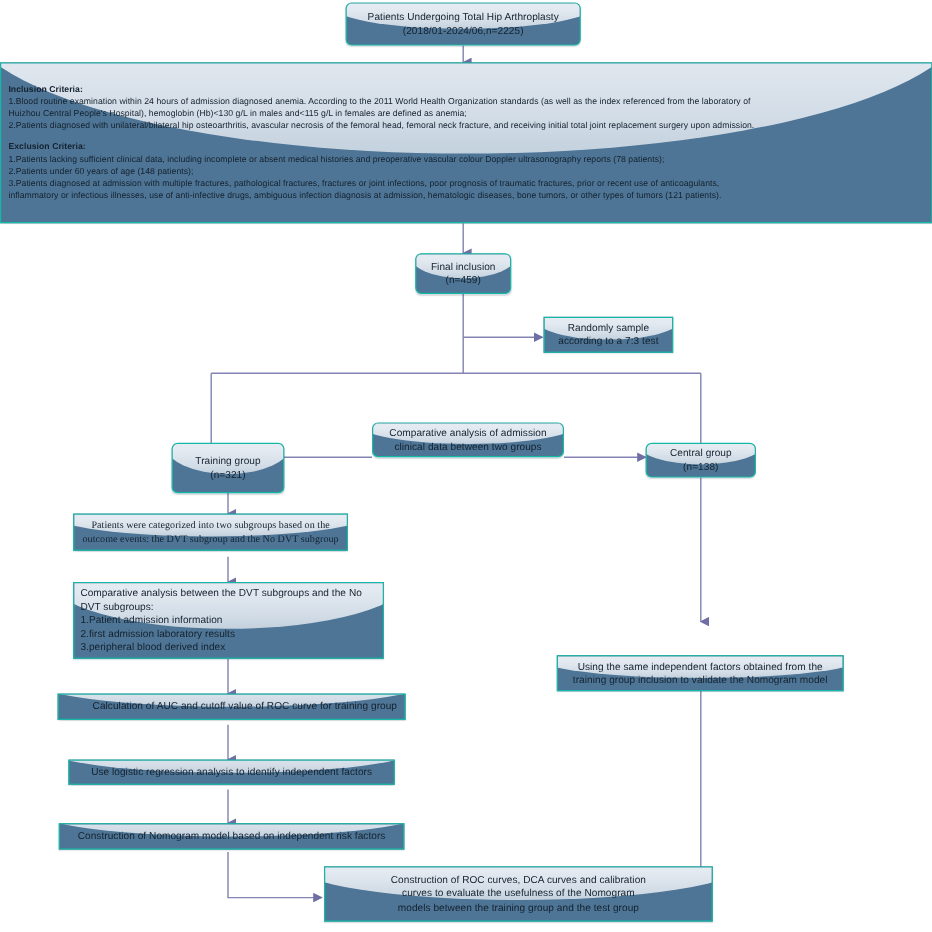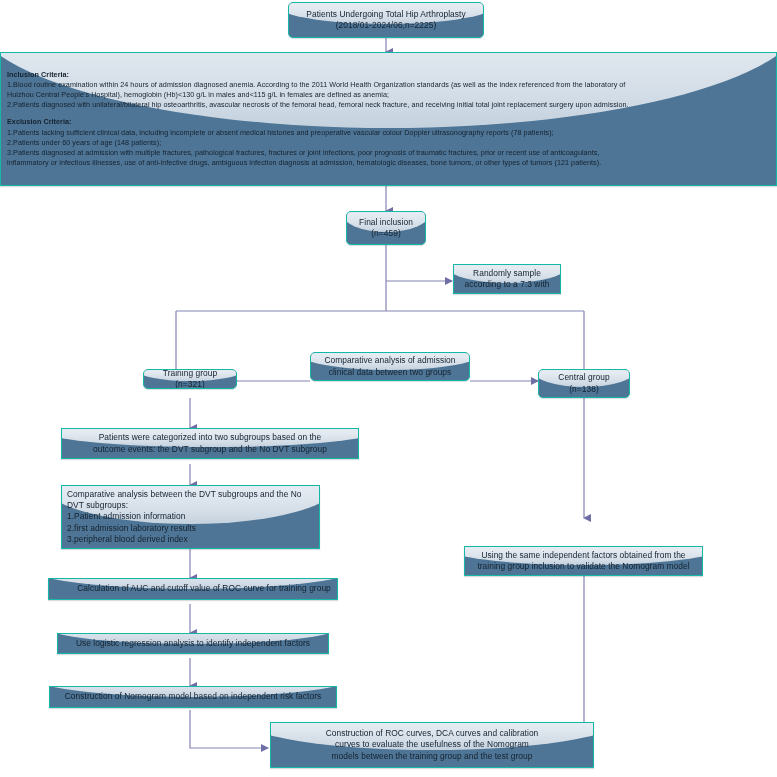--- a/index.html
+++ b/index.html
@@ -153,46 +153,46 @@
   <div class="node rounded" style="left:346px; top:211px; width:80px; height:34px;">
     <div class="txt">
       <span class="line">Final inclusion</span>
       <span class="line">(n=459)</span>
     </div>
   </div>
 
   <div class="node" style="left:453px; top:264px; width:108px; height:30px;">
     <div class="txt">
       <span class="line">Randomly sample</span>
-      <span class="line">according to a 7:3 with</span>
+      <span class="line">according to a 7:3 test</span>
     </div>
   </div>
 
   <div class="node rounded" style="left:310px; top:352px; width:160px; height:29px;">
     <div class="txt">
       <span class="line">Comparative analysis of admission</span>
       <span class="line">clinical data between two groups</span>
     </div>
   </div>
 
-  <div class="node rounded" style="left:143px; top:369px; width:94px; height:20px;">
+  <div class="node rounded" style="left:143px; top:369px; width:94px; height:42px;">
     <div class="txt">
       <span class="line">Training group</span>
       <span class="line">(n=321)</span>
     </div>
   </div>
 
   <div class="node rounded" style="left:538px; top:369px; width:92px; height:29px;">
     <div class="txt">
       <span class="line">Central group</span>
       <span class="line">(n=138)</span>
     </div>
   </div>
 
-  <div class="node" style="left:61px; top:428px; width:298px; height:31px;">
+  <div class="node" style="left:61px; top:428px; width:229px; height:31px;font-family:Liberation Serif, serif;">
     <div class="txt">
       <span class="line">Patients were categorized into two subgroups based on the</span>
       <span class="line">outcome events: the DVT subgroup and the No DVT subgroup</span>
     </div>
   </div>
 
   <div class="node tall left-align" style="left:61px; top:485px; width:259px; height:64px; padding:4px 5px;">
     <div class="txt" style="width:100%;">
       <span class="line">Comparative analysis between the DVT subgroups and the No</span>
       <span class="line">DVT subgroups:</span>

